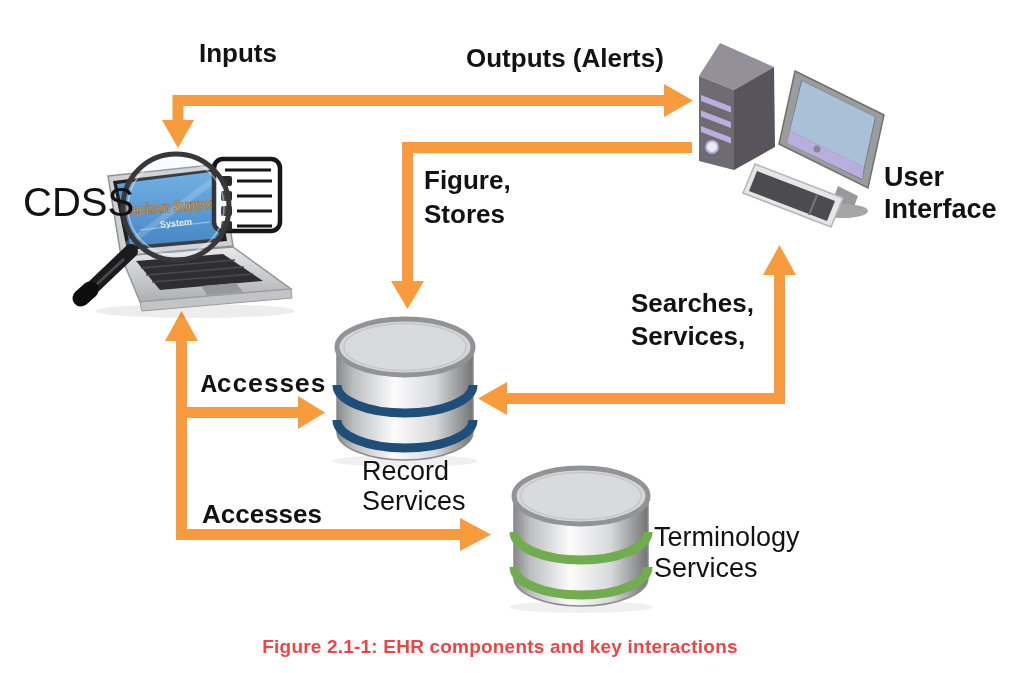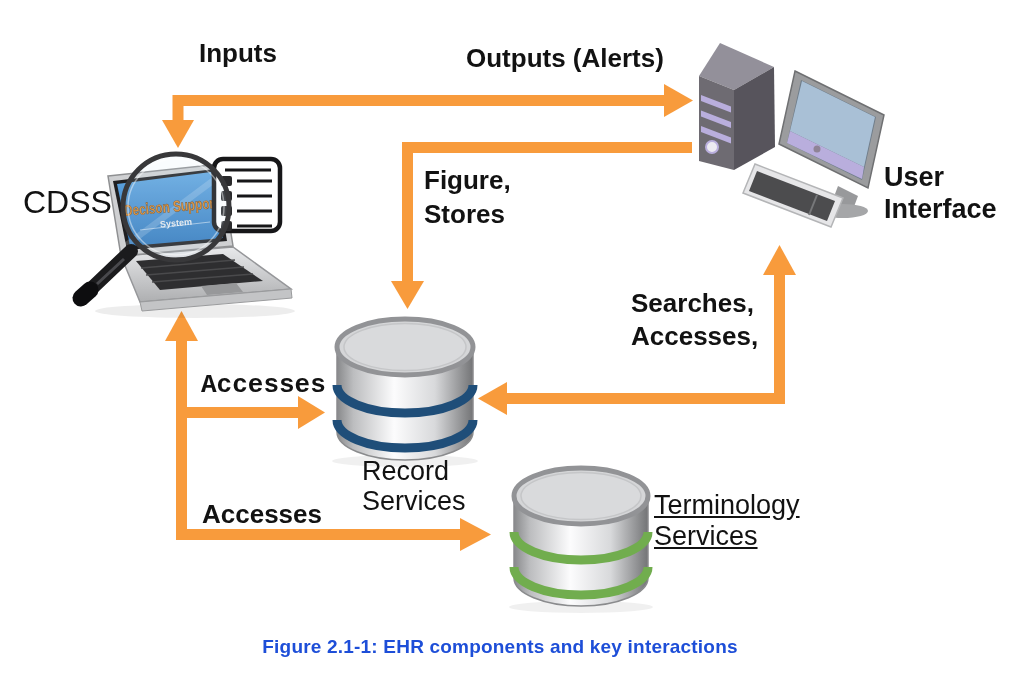--- a/index.html
+++ b/index.html
@@ -5,26 +5,26 @@
   html,body{margin:0;padding:0;background:#ffffff;}
   .stage{
     position:relative;width:1024px;height:673px;background:#ffffff;overflow:hidden;
     font-family:"Liberation Sans","DejaVu Sans",sans-serif;color:#111;
   }
   .stage svg{position:absolute;left:0;top:0;}
   .albl{position:absolute;font-weight:bold;font-size:26px;line-height:34px;color:#121212;white-space:nowrap;}
   .albl .ln{display:block;}
   .nlbl{position:absolute;font-weight:normal;font-size:27px;line-height:32px;color:#121212;white-space:nowrap;}
   .nlbl .ln{display:block;}
-  .cdss-lbl{font-size:32px;}
+  .cdss-lbl{font-size:40px;}
   .rec-lbl{line-height:30px;}
   .term-lbl{line-height:31px;}
   .caption{
     position:absolute;left:0;top:636px;width:1000px;text-align:center;
-    font-weight:bold;font-size:19px;color:#1d4ed8;letter-spacing:0.2px;
+    font-weight:bold;font-size:19px;color:#ef4444;letter-spacing:0.2px;
   }
 </style>
 </head>
 <body>
 
 <div class="stage">
 
   <svg width="1024" height="673" viewBox="0 0 1024 673">
     <defs>
       <linearGradient id="metal" x1="0" y1="0" x2="1" y2="0">
@@ -166,37 +166,37 @@
   <div class="albl" style="left:199px;top:36px;">Inputs</div>
   <div class="albl" style="left:466px;top:41px;">Outputs (Alerts)</div>
 
   <div class="albl" style="left:424px;top:163px;">
     <span class="ln">Figure,</span>
     <span class="ln">Stores</span>
   </div>
 
   <div class="albl" style="left:631px;top:287px;line-height:33px;">
     <span class="ln">Searches,</span>
-    <span class="ln">Accesses,</span>
+    <span class="ln">Services,</span>
   </div>
 
   <div class="albl" style="left:201px;top:368px;font-family:Liberation Mono, monospace;">Accesses</div>
   <div class="albl" style="left:202px;top:497px;">Accesses</div>
 
   <div class="nlbl cdss-lbl" style="left:23px;top:186px;">CDSS</div>
 
   <div class="nlbl" style="left:884px;top:161px;font-weight:bold;">
     <span class="ln">User</span>
     <span class="ln">Interface</span>
   </div>
 
   <div class="nlbl rec-lbl" style="left:362px;top:456px;">
     <span class="ln">Record</span>
     <span class="ln">Services</span>
   </div>
 
-  <div class="nlbl term-lbl" style="left:654px;top:490px;text-decoration:underline;">
+  <div class="nlbl term-lbl" style="left:654px;top:522px;">
     <span class="ln">Terminology</span>
     <span class="ln">Services</span>
   </div>
 
   <div class="caption">Figure 2.1-1: EHR components and key interactions</div>
 </div>
 
 </body></html>

